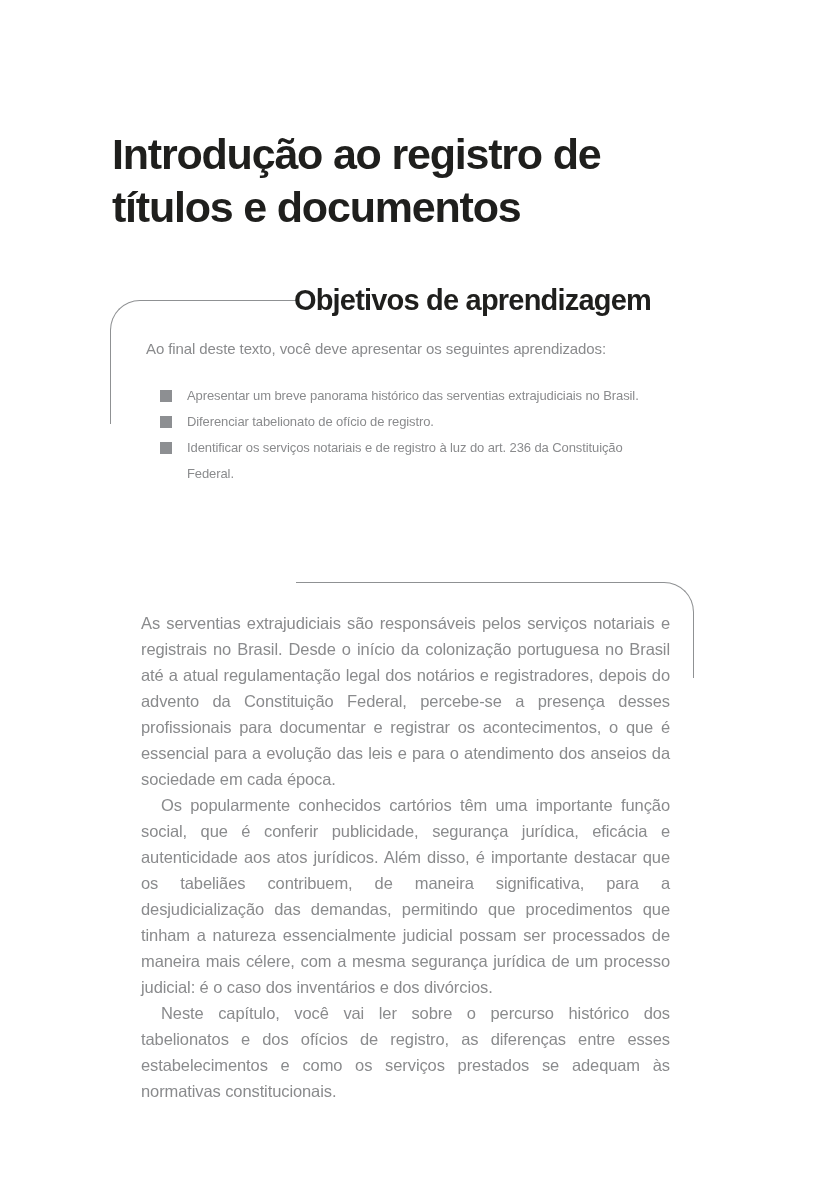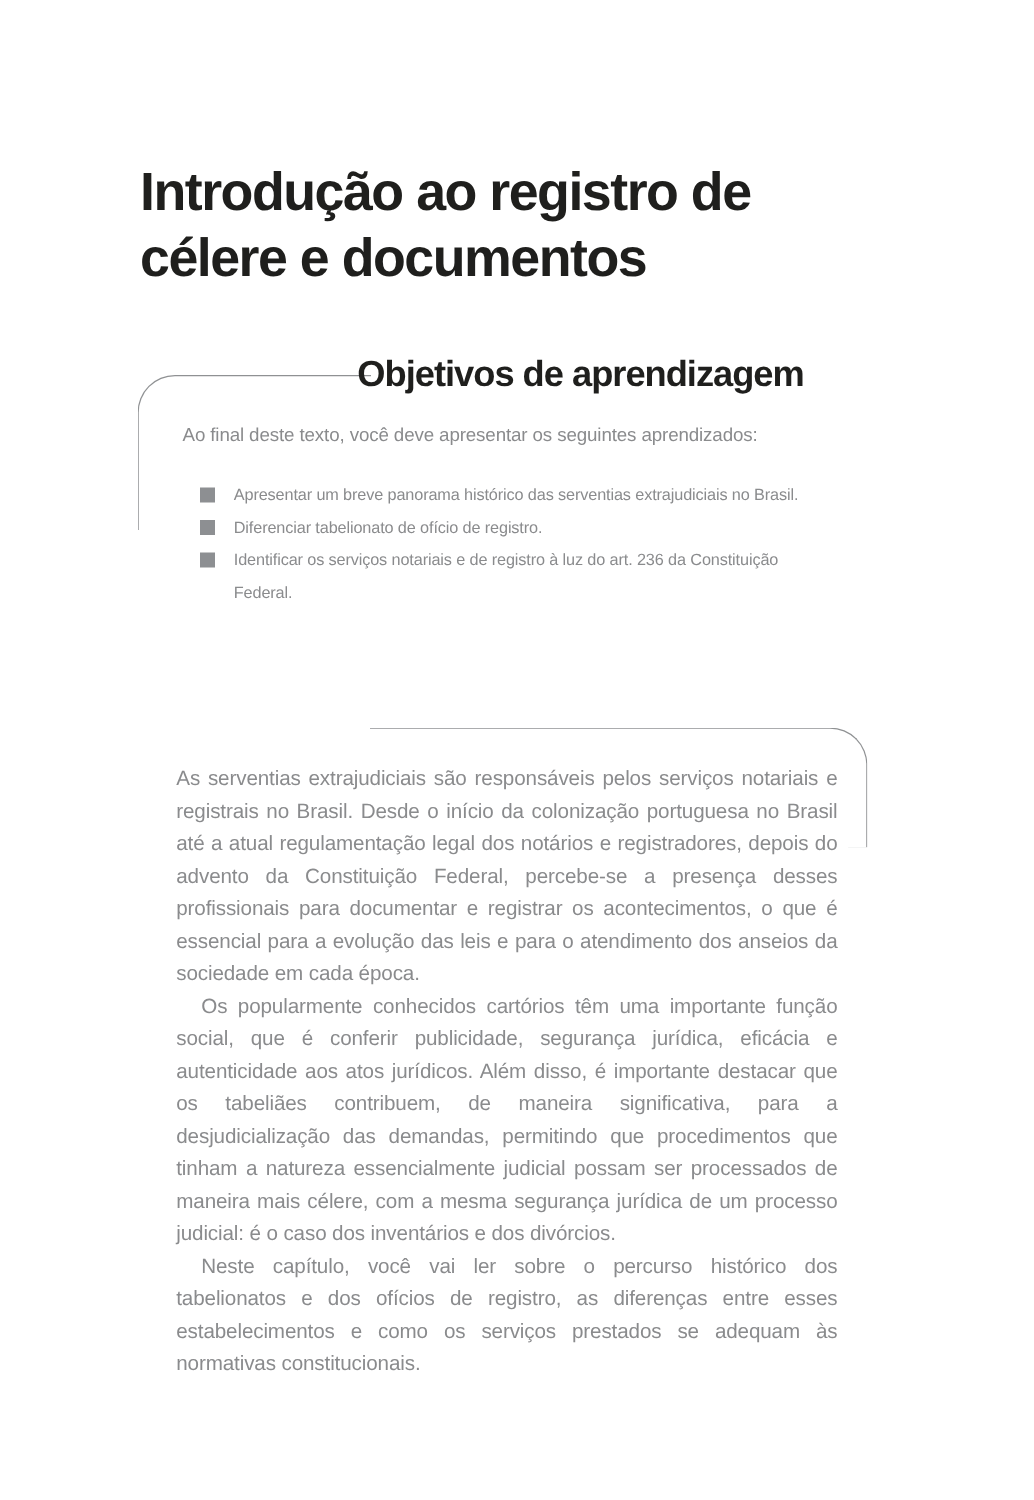--- a/index.html
+++ b/index.html
@@ -20,21 +20,21 @@
     font-size:43px;font-weight:700;letter-spacing:-1.2px;line-height:53px;
     color:var(--ink);
   }
   .obj-frame{
     position:absolute;left:110px;top:300px;width:186px;height:123px;
     border-top:1.6px solid var(--rule);
     border-left:1.6px solid var(--rule);
     border-top-left-radius:30px;
   }
   .obj-heading{
-    position:absolute;right:138px;top:283px;margin:0;
+    position:absolute;right:130px;top:283px;margin:0;
     font-size:29px;font-weight:700;letter-spacing:-0.8px;line-height:34px;
     color:var(--ink);
     white-space:nowrap;
   }
   .obj-lead{
     position:absolute;left:146px;top:337px;width:524px;margin:0;
     font-size:15px;line-height:24px;letter-spacing:-0.1px;
     color:var(--body);
   }
   .obj-list{
@@ -68,21 +68,21 @@
   .body-text p{margin:0;}
   .body-text p + p{text-indent:20px;}
 </style>
 </head>
 <body>
 
 <div class="page" style="--ink: #1f1f1d; --body: #8a8b8d; --rule: #8f9193; --bullet: #8d8f92;">
 
   <h1 class="chapter-title" id="chapterTitle">
       <div>Introdução ao registro de</div>
-      <div>célere e documentos</div>
+      <div>títulos e documentos</div>
     </h1>
 
   <div class="obj-frame"></div>
   <h2 class="obj-heading">Objetivos de aprendizagem</h2>
   <p class="obj-lead">Ao final deste texto, você deve apresentar os seguintes aprendizados:</p>
   <div class="obj-list" id="objList">
       <div class="obj-item">
         <span class="obj-marker"></span>
         <span>Apresentar um breve panorama histórico das serventias extrajudiciais no Brasil.</span>
       </div>

